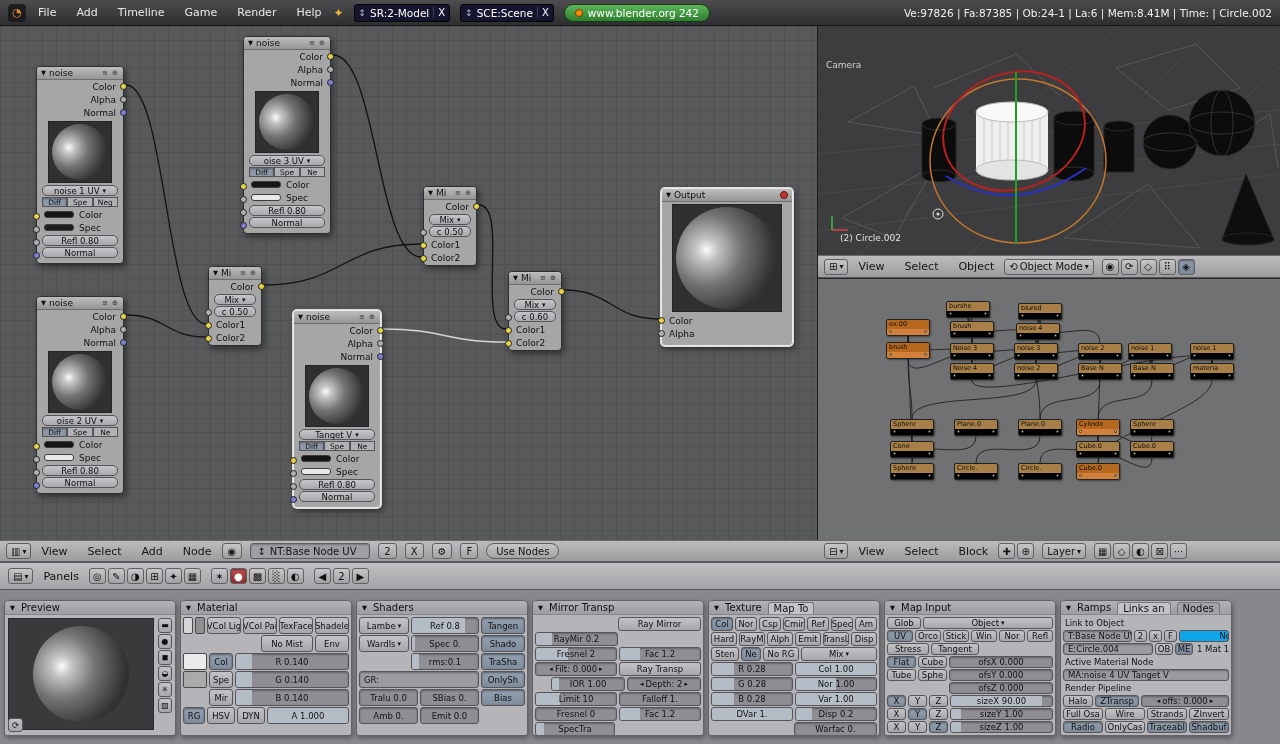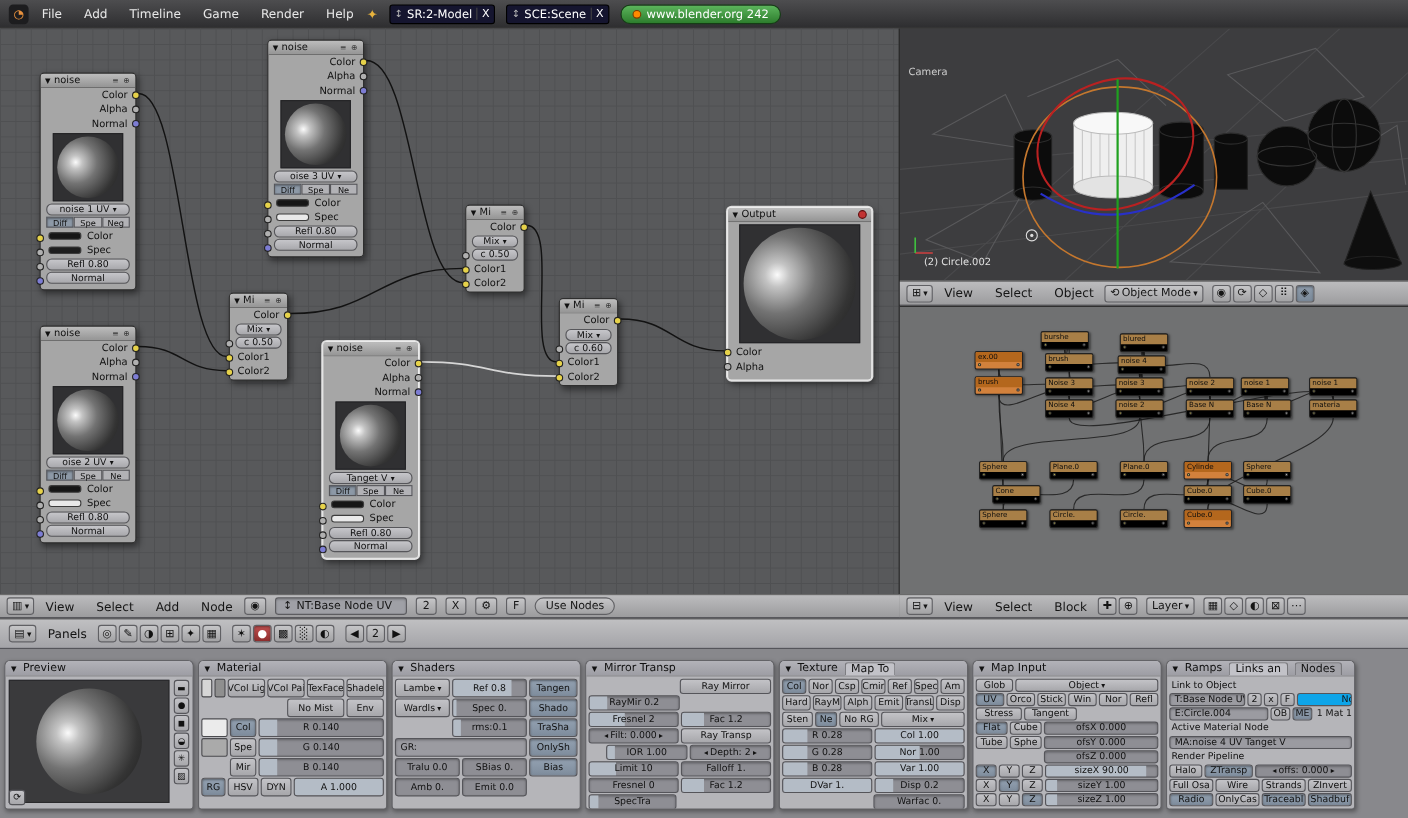--- a/index.html
+++ b/index.html
@@ -151,20 +151,21 @@
   </div>
   <div class="selector">
     <span class="ud">↕</span>
     <span>SCE:Scene</span>
     <span class="xbtn">X</span>
   </div>
   <div class="webbtn">
     <span class="dot"></span>
     <span>www.blender.org 242</span>
   </div>
+  <div id="stats">Ve:97826 | Fa:87385 | Ob:24-1 | La:6 | Mem:8.41M | Time: | Circle.002</div>
 </div>
 
 <div id="node-editor">
   <svg id="node-links" width="818" height="514">
       <path d="M126,59 C166,59 166,298 206,298" stroke="#121212" stroke-width="1.3" fill="none"></path>
       <path d="M126,289 C166,289 166,311 206,311" stroke="#121212" stroke-width="1.3" fill="none"></path>
       <path d="M264,259 C342.5,259 342.5,218 421,218" stroke="#121212" stroke-width="1.3" fill="none"></path>
       <path d="M333,29 C377,29 377,231 421,231" stroke="#121212" stroke-width="1.3" fill="none"></path>
       <path d="M479,179 C509,179 476,303 506,303" stroke="#121212" stroke-width="1.3" fill="none"></path>
       <path d="M383,303 C444.5,303 444.5,316 506,316" stroke="#d6d6d6" stroke-width="1.6" fill="none"></path>
@@ -698,21 +699,21 @@
       <div class="mini orange" style="left: 258px; top: 140px;">
         <div class="mh">Cylinde</div>
         <span class="md y"></span>
         <span class="md g"></span>
       </div>
       <div class="mini" style="left: 312px; top: 140px;">
         <div class="mh">Sphere</div>
         <span class="md y"></span>
         <span class="md g"></span>
       </div>
-      <div class="mini" style="left: 84px; top: 162px;">
+      <div class="mini" style="left: 72px; top: 162px;">
         <div class="mh">Cone</div>
         <span class="md y"></span>
         <span class="md g"></span>
       </div>
       <div class="mini" style="left: 258px; top: 162px;">
         <div class="mh">Cube.0</div>
         <span class="md y"></span>
         <span class="md g"></span>
       </div>
       <div class="mini" style="left: 312px; top: 162px;">

